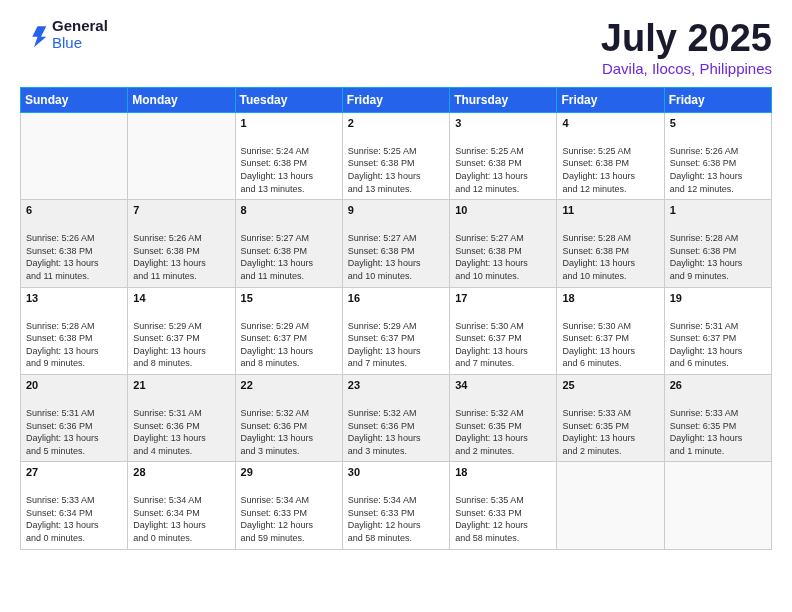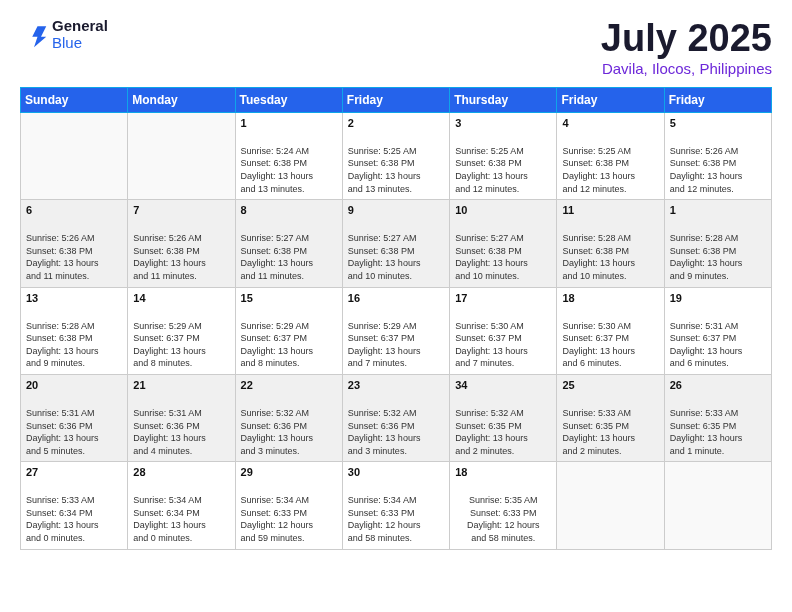--- a/index.html
+++ b/index.html
@@ -360,21 +360,21 @@
           </td>
           <td>
             <div class="day-num">30</div>
             <div class="day-detail" style="white-space: pre-line;">Sunrise: 5:34 AM
 Sunset: 6:33 PM
 Daylight: 12 hours
 and 58 minutes.</div>
           </td>
           <td>
             <div class="day-num">18</div>
-            <div class="day-detail" style="white-space: pre-line; text-align: center;">Sunrise: 5:35 AM
+            <div class="day-detail" style="white-space: pre-line;">Sunrise: 5:35 AM
 Sunset: 6:33 PM
 Daylight: 12 hours
 and 58 minutes.</div>
           </td>
           <td class="empty"></td>
           <td class="empty"></td>
         </tr>
       </tbody>
   </table>
 </div>

